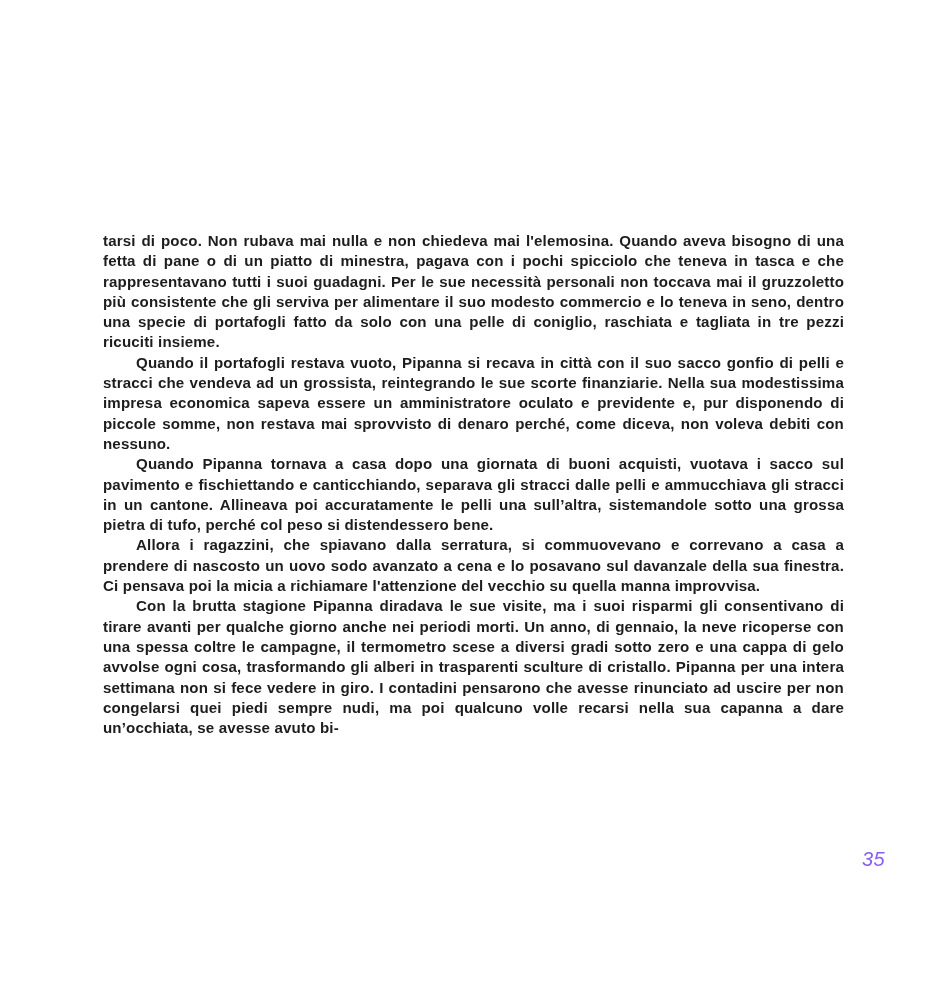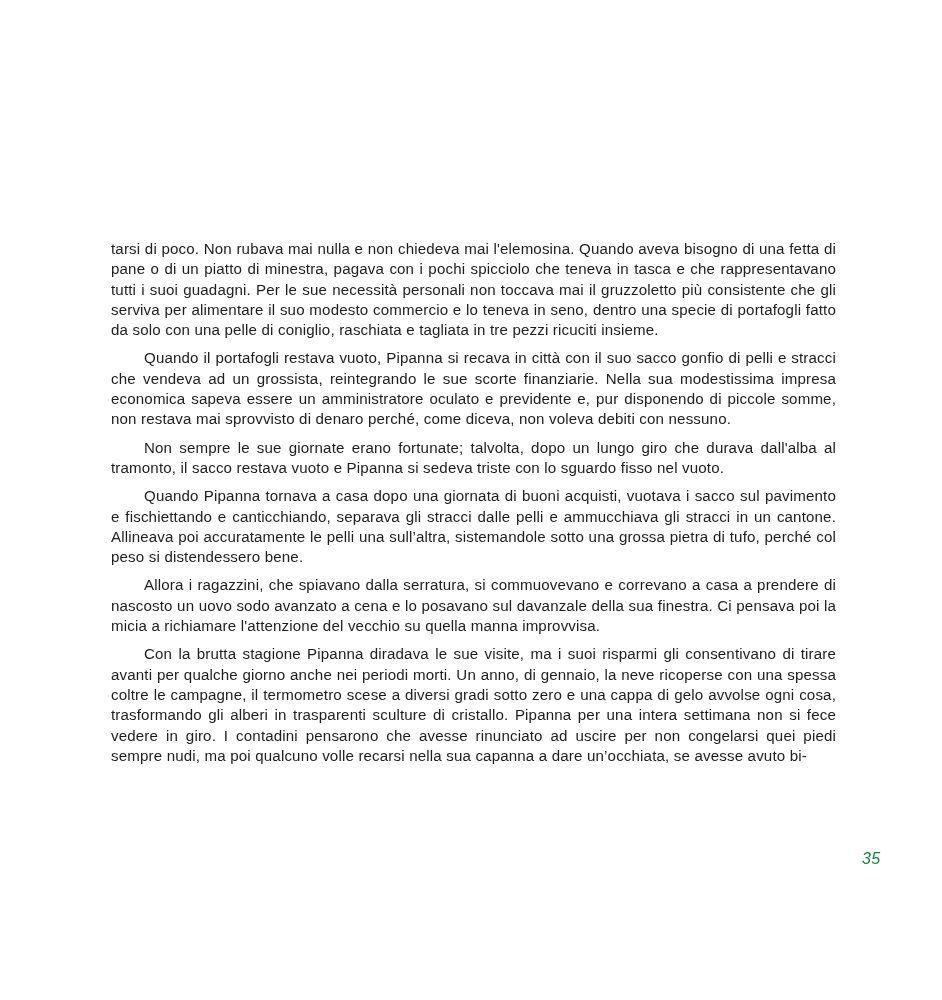--- a/index.html
+++ b/index.html
@@ -33,56 +33,56 @@
     text-align: justify;
     text-justify: inter-word;
     font-size: 15.1px;
     line-height: 20.3px;
     letter-spacing: 0.01em;
     word-spacing: 0.005em;
     color: #1d1d1d;
   }
 
   #text-column p {
-    margin: 8px;
+    margin: 0;
     text-indent: 33px;
     text-align: justify;
+    font-weight: bold;
     
   }
 
   
   #text-column p.continuation {
     text-indent: 0;
   }
 
   
   #page-number {
     position: absolute;
     left: 862px;
     top: 849px;
     font-family: "Liberation Sans", sans-serif;
     font-style: italic;
-    font-size: 16px;
+    font-size: 20px;
     line-height: 20px;
-    color: #15803d;
+    color: #8b5cf6;
     letter-spacing: 0.02em;
   }
 </style>
 </head>
 <body>
 
 <div id="page">
 
   <div id="text-column">
 
     <p class="continuation">tarsi di poco. Non rubava mai nulla e non chiedeva mai l'elemosina. Quando aveva bisogno di una fetta di pane o di un piatto di minestra, pagava con i pochi spicciolo che teneva in tasca e che rappresentavano tutti i suoi guadagni. Per le sue necessità personali non toccava mai il gruzzoletto più consistente che gli serviva per alimentare il suo modesto commercio e lo teneva in seno, dentro una specie di portafogli fatto da solo con una pelle di coniglio, raschiata e tagliata in tre pezzi ricuciti insieme.</p>
 
     <p>Quando il portafogli restava vuoto, Pipanna si recava in città con il suo sacco gonfio di pelli e stracci che vendeva ad un grossista, reintegrando le sue scorte finanziarie. Nella sua modestissima impresa economica sapeva essere un amministratore oculato e previdente e, pur disponendo di piccole somme, non restava mai sprovvisto di denaro perché, come diceva, non voleva debiti con nessuno.</p>
 
-    <p>Non sempre le sue giornate erano fortunate; talvolta, dopo un lungo giro che durava dall'alba al tramonto, il sacco restava vuoto e Pipanna si sedeva triste con lo sguardo fisso nel vuoto.</p>
 
     <p>Quando Pipanna tornava a casa dopo una giornata di buoni acquisti, vuotava i sacco sul pavimento e fischiettando e canticchiando, separava gli stracci dalle pelli e ammucchiava gli stracci in un cantone. Allineava poi accuratamente le pelli una sull’altra, sistemandole sotto una grossa pietra di tufo, perché col peso si distendessero bene.</p>
 
     <p>Allora i ragazzini, che spiavano dalla serratura, si commuovevano e correvano a casa a prendere di nascosto un uovo sodo avanzato a cena e lo posavano sul davanzale della sua finestra. Ci pensava poi la micia a richiamare l'attenzione del vecchio su quella manna improvvisa.</p>
 
     <p>Con la brutta stagione Pipanna diradava le sue visite, ma i suoi risparmi gli consentivano di tirare avanti per qualche giorno anche nei periodi morti. Un anno, di gennaio, la neve ricoperse con una spessa coltre le campagne, il termometro scese a diversi gradi sotto zero e una cappa di gelo avvolse ogni cosa, trasformando gli alberi in trasparenti sculture di cristallo. Pipanna per una intera settimana non si fece vedere in giro. I contadini pensarono che avesse rinunciato ad uscire per non congelarsi quei piedi sempre nudi, ma poi qualcuno volle recarsi nella sua capanna a dare un’occhiata, se avesse avuto bi-</p>
 
   </div>
 
   <div id="page-number">35</div>

